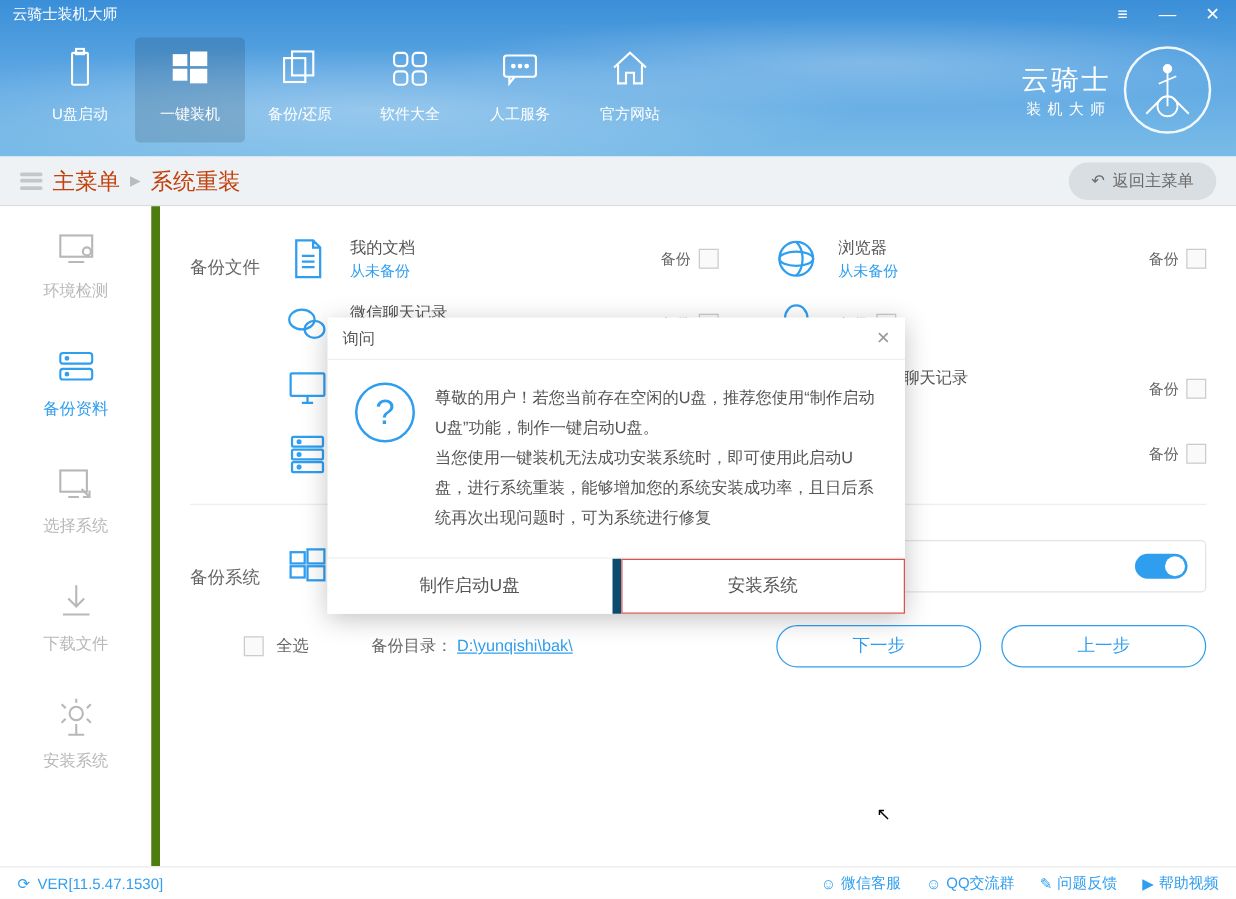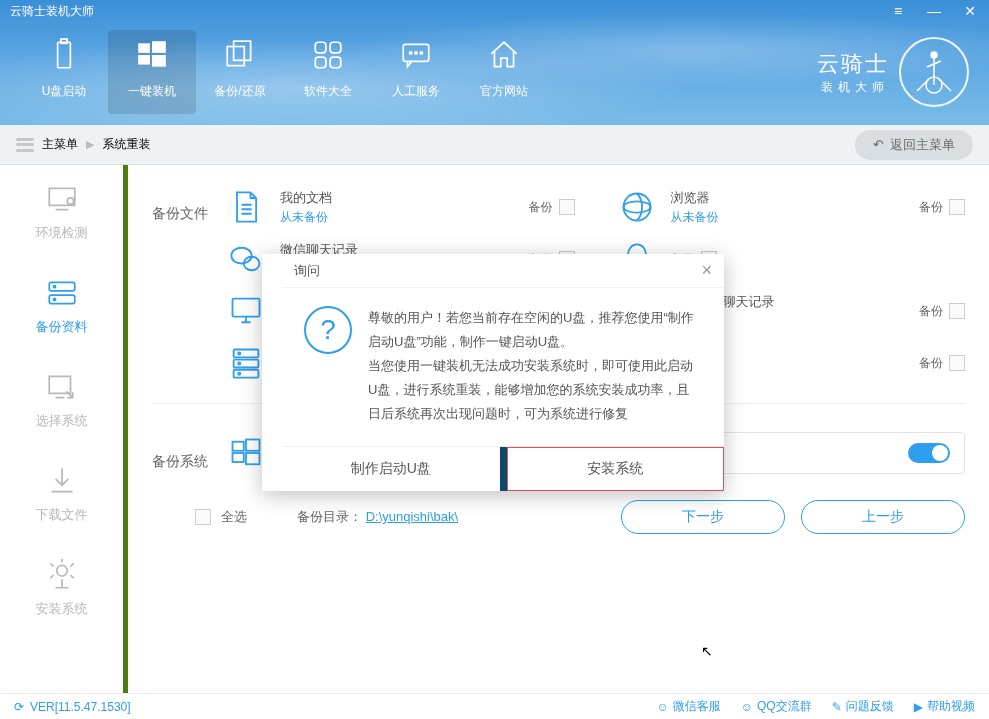--- a/index.html
+++ b/index.html
@@ -21,27 +21,27 @@
 .brand { margin-left: auto; display: flex; align-items: center; gap: 10px; color: #fff; }
 .brand-text { text-align: right; }
 .brand-text .b1 { font-size: 22px; letter-spacing: 2px; }
 .brand-text .b2 { font-size: 12px; letter-spacing: 5px; }
 .brand-logo { width: 70px; height: 70px; border: 2px solid rgba(255,255,255,0.9); border-radius: 50%; display: flex; align-items: center; justify-content: center; }
 
 
 .crumb-bar { height: 40px; background: #eef2f5; display: flex; align-items: center; padding: 0 16px; border-bottom: 1px solid #ddd; }
 .crumb-icon { width: 18px; height: 14px; display: inline-flex; flex-direction: column; justify-content: space-between; margin-right: 8px; }
 .crumb-icon i { height: 3px; background: #c6c6c6; border-radius: 2px; display: block; }
-.crumb-bar .crumb { font-size: 12px; color: #000000; }
+.crumb-bar .crumb { font-size: 18px; color: #c2410c; }
 .crumb-bar .sep { margin: 0 8px; color: #bbb; font-size: 11px; }
 .back-btn { margin-left: auto; background: #d9dee2; color: #6b6b6b; border: none; border-radius: 16px; padding: 6px 18px; font-size: 13px; display: flex; align-items: center; gap: 6px; cursor: pointer; }
 
 
 .content { display: flex; height: calc(100% - 125px - 40px - 26px); background: #fff; }
-.sidebar { width: 128px; border-right: 5px solid #4d7c0f; display: flex; flex-direction: column; }
+.sidebar { width: 128px; border-right: 7px solid #4d7c0f; display: flex; flex-direction: column; }
 .side-item { flex: none; height: 94px; display: flex; flex-direction: column; align-items: center; justify-content: center; gap: 8px; color: #b8b8b8; font-size: 13px; cursor: pointer; }
 .side-item.active { color: #2f9eef; }
 .side-item svg { width: 34px; height: 34px; }
 
 .main { flex: 1; padding: 22px 24px 10px 24px; position: relative; }
 .section { display: flex; align-items: flex-start; }
 .section-label { width: 72px; color: #666; font-size: 14px; padding-top: 18px; }
 .items-grid { flex: 1; display: grid; grid-template-columns: 1fr 1fr; gap: 12px 40px; }
 .backup-item { display: flex; align-items: center; gap: 12px; }
 .item-icon { width: 44px; height: 40px; display: flex; align-items: center; justify-content: center; color: #2f9eef; }
@@ -64,21 +64,21 @@
 .nav-btn { width: 164px; height: 34px; border: 1px solid #2f9eef; background: #fff; color: #2f9eef; border-radius: 17px; font-size: 14px; cursor: pointer; }
 
 
 .footer { height: 26px; background: #fff; border-top: 1px solid #e9e9e9; display: flex; align-items: center; padding: 0 14px; font-size: 12px; color: #2f9eef; position: absolute; bottom: 0; left: 0; right: 0; }
 .footer .ver { display: flex; align-items: center; gap: 6px; }
 .footer .links { margin-left: auto; display: flex; gap: 20px; }
 .footer .links span { display: flex; align-items: center; gap: 4px; cursor: pointer; }
 
 
 .overlay { position: absolute; inset: 0; background: rgba(255,255,255,0); z-index: 10; }
-.modal { position: absolute; left: 262px; top: 254px; width: 462px; background: #fff; box-shadow: 0 4px 20px rgba(0,0,0,0.25); z-index: 11; padding-left: 20px; }
+.modal { position: absolute; left: 262px; top: 254px; width: 462px; background: #fff; box-shadow: 0 4px 20px rgba(0,0,0,0.25); z-index: 11; }
 .modal-head { height: 34px; display: flex; align-items: center; padding: 0 12px; font-size: 13px; color: #555; border-bottom: 1px solid #f0f0f0; }
 .modal-close { margin-left: auto; color: #999; font-size: 18px; cursor: pointer; }
 .modal-body { display: flex; padding: 18px 22px 20px; gap: 16px; }
 .q-icon { width: 48px; height: 48px; border: 2px solid #2f9eef; border-radius: 50%; color: #2f9eef; display: flex; align-items: center; justify-content: center; font-size: 28px; flex: none; }
 .modal-text { font-size: 13px; color: #555; line-height: 1.85; }
 .modal-actions { display: flex; border-top: 1px solid #eee; }
 .modal-actions button { flex: 1; height: 44px; background: #fff; border: none; font-size: 14px; color: #555; cursor: pointer; }
 .modal-actions button:first-child { border-right: 7px solid #0c4a6e; }
 .modal-actions button.primary { outline: 1px solid #d9534f; outline-offset: -1px; }
 

